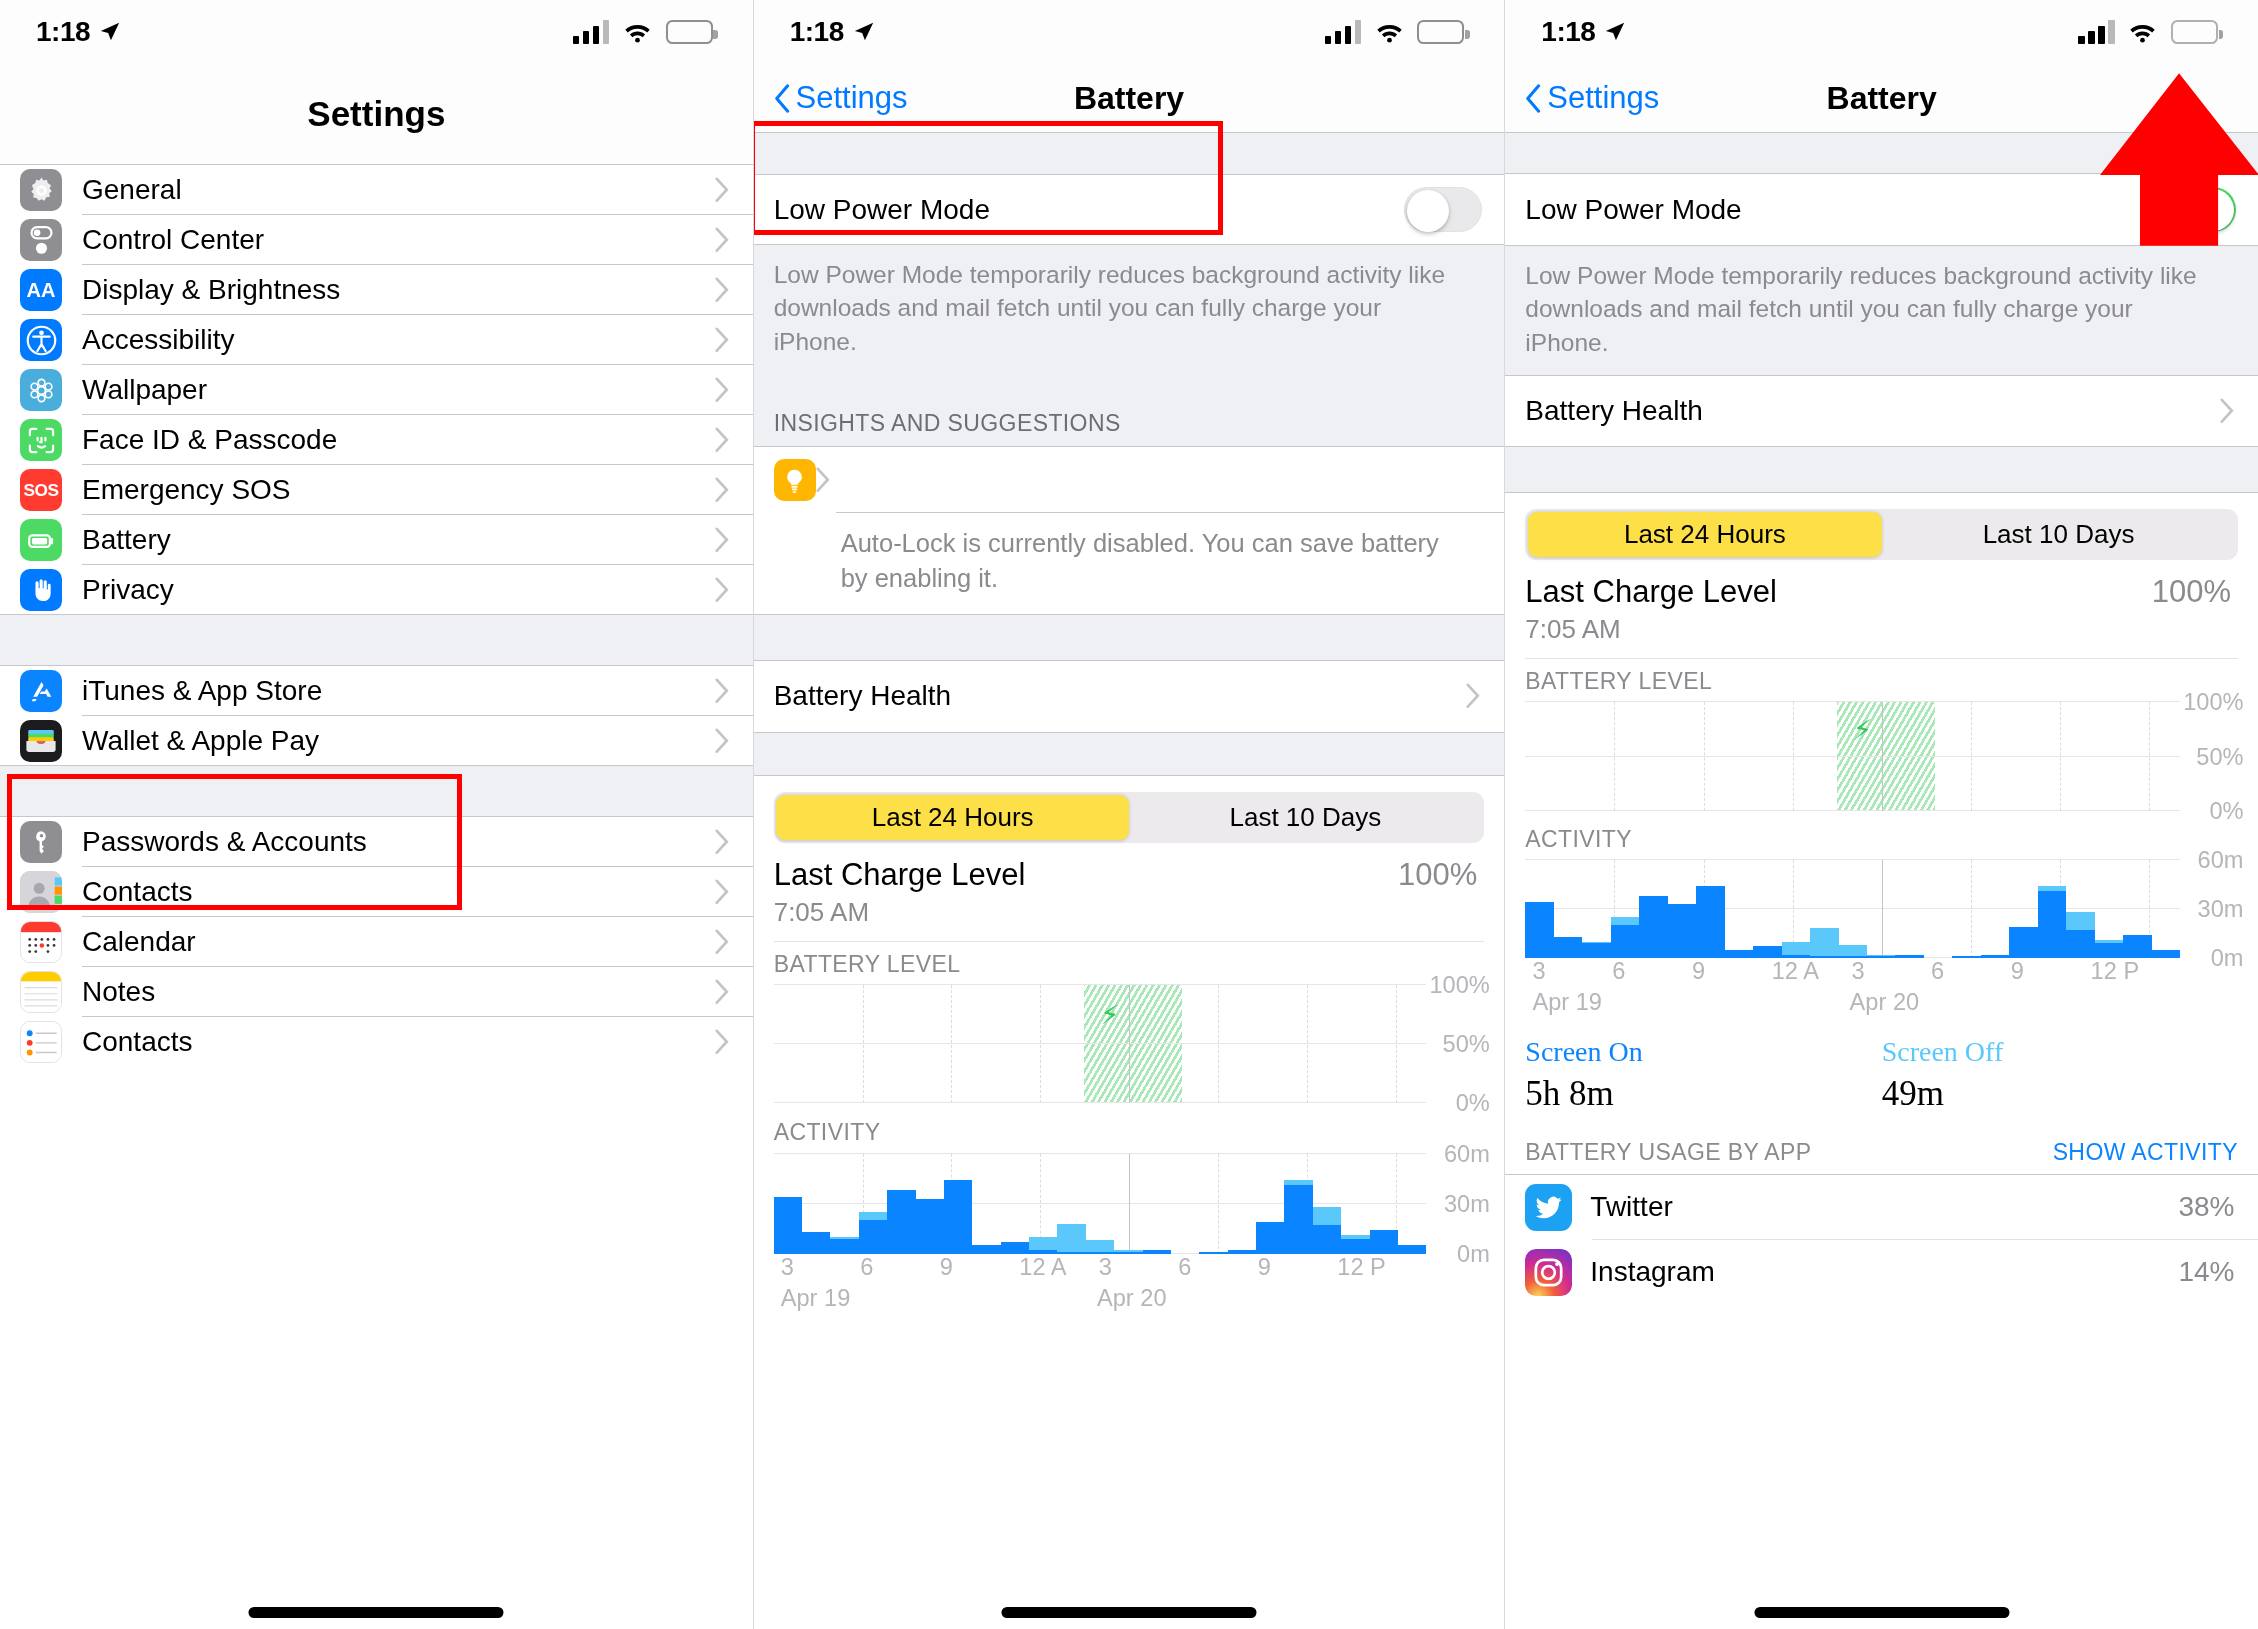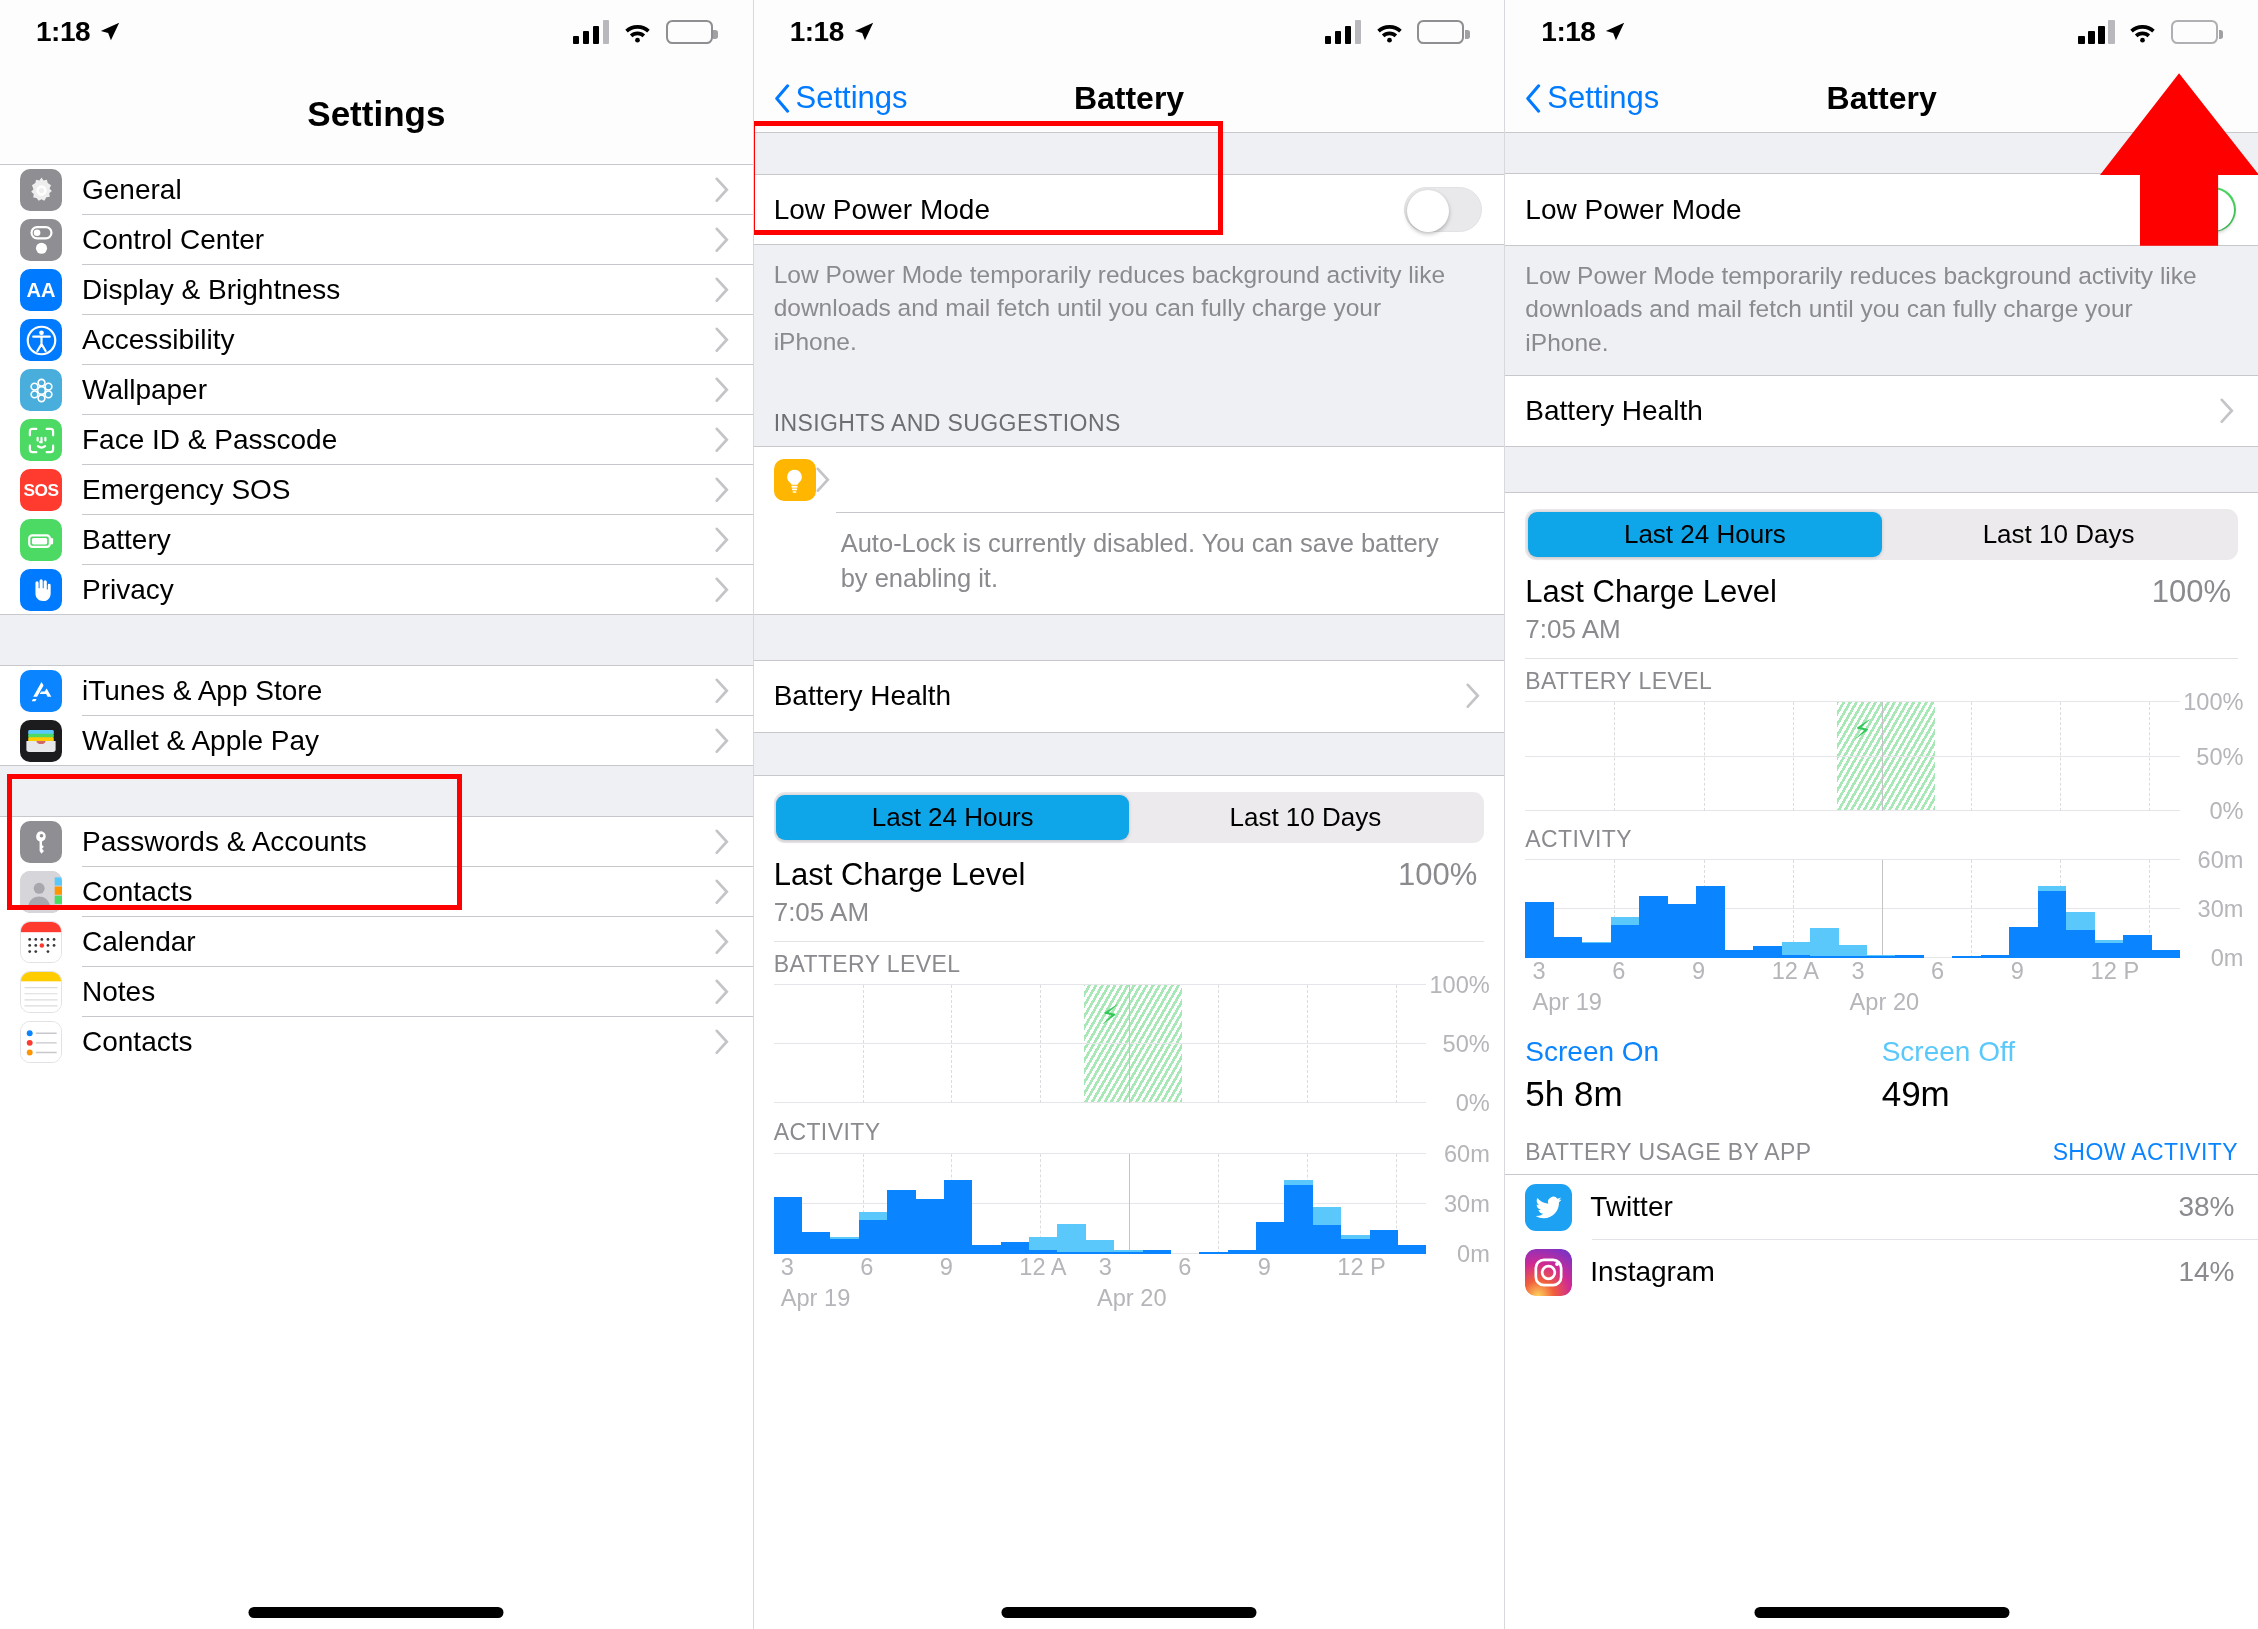--- a/index.html
+++ b/index.html
@@ -73,21 +73,21 @@
     border-radius:50%; background:#fff;
     box-shadow:0 1.8px 4.5px rgba(0,0,0,.28); }
   .toggle.off .knob { left:1.8px; }
   .toggle.on  .knob { right:1.8px; }
 
   
   .seg { margin:16.4px 20px 0 20px; height:51px; background:#eceaec;
     border-radius:11px; display:flex; padding:2.7px; }
   .seg div { flex:1; display:flex; align-items:center; justify-content:center;
     font-size:26px; color:#000; border-radius:9px; }
-  .seg div.sel { background:#0ea5e9; box-shadow:0 0.9px 3.6px rgba(0,0,0,.18); }
+  .seg div.sel { background:#fde047; box-shadow:0 0.9px 3.6px rgba(0,0,0,.18); }
 
   
   .chg { display:flex; align-items:flex-start; padding:14.5px 27px 12.7px 20px; }
   .chg .col { flex:1; }
   .chg .t1 { font-size:31px; color:#000; }
   .chg .t2 { font-size:26px; color:#8a8a8f; margin-top:3.6px; }
   .chg .pct { font-size:31px; color:#8a8a8f; }
 
   
   .chart-wrap { padding:0 20px; position:relative; }
@@ -105,21 +105,21 @@
     display:flex; align-items:flex-end; }
   .bars .b { flex:1; position:relative; }
   .bars .b > span { display:block; width:100%; }
   .xticks { position:relative; height:31px; }
   .xticks span { position:absolute; font-size:23.6px; color:#b5b5ba; }
   .dayticks { position:relative; height:31px; }
   .dayticks span { position:absolute; font-size:23.6px; color:#b5b5ba; }
 
   
   .sonoff { display:flex; padding:16.4px 20px 5.5px 20px; }
-  .sonoff .c { flex:1; }
+  .sonoff .c { flex:1;font-family:Liberation Serif, serif; }
   .sonoff .h { font-size:28px; }
   .sonoff .h.on { color:#0a84ff; }
   .sonoff .h.off { color:#5ac8fa; }
   .sonoff .v { font-size:35px; color:#000; margin-top:5.5px; }
 
   .usage-hdr { display:flex; align-items:baseline; justify-content:space-between;
     padding:20px 20px 7.3px 20px; }
   .usage-hdr .l { font-size:23px; color:#8a8a8f; letter-spacing:0.4px; }
   .usage-hdr .r { font-size:23px; color:#0a84ff; letter-spacing:0.4px; }
 

